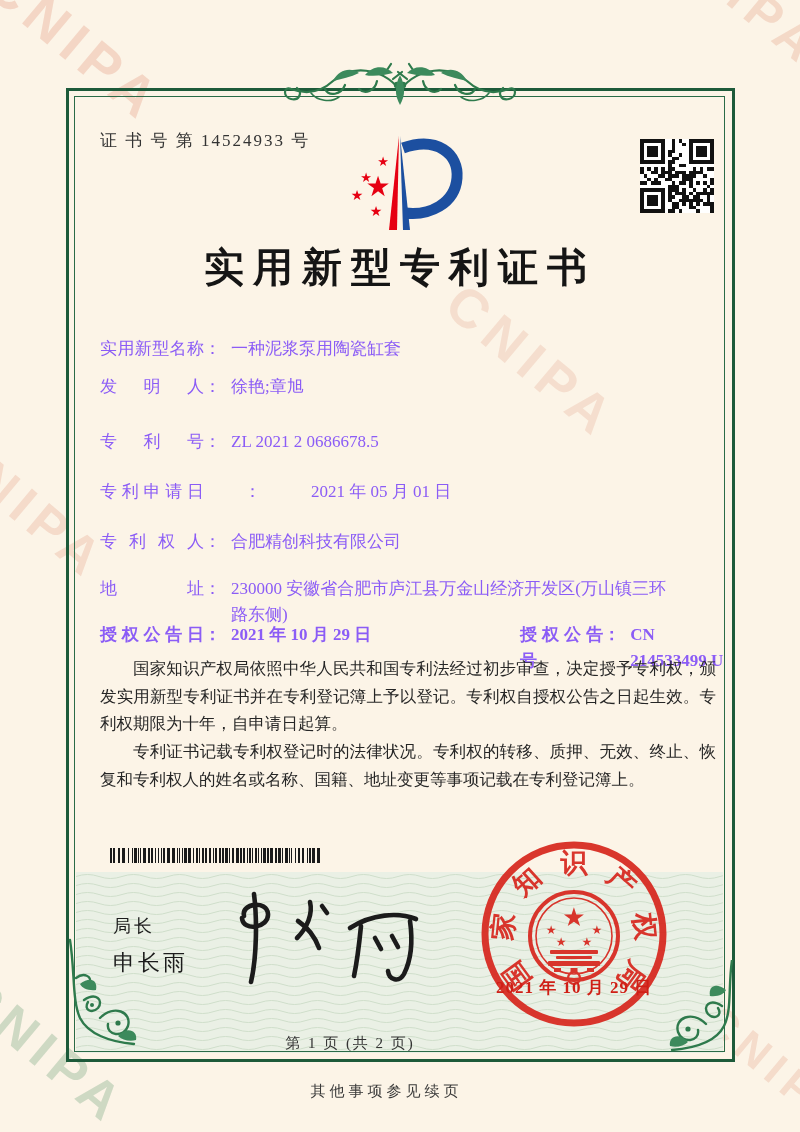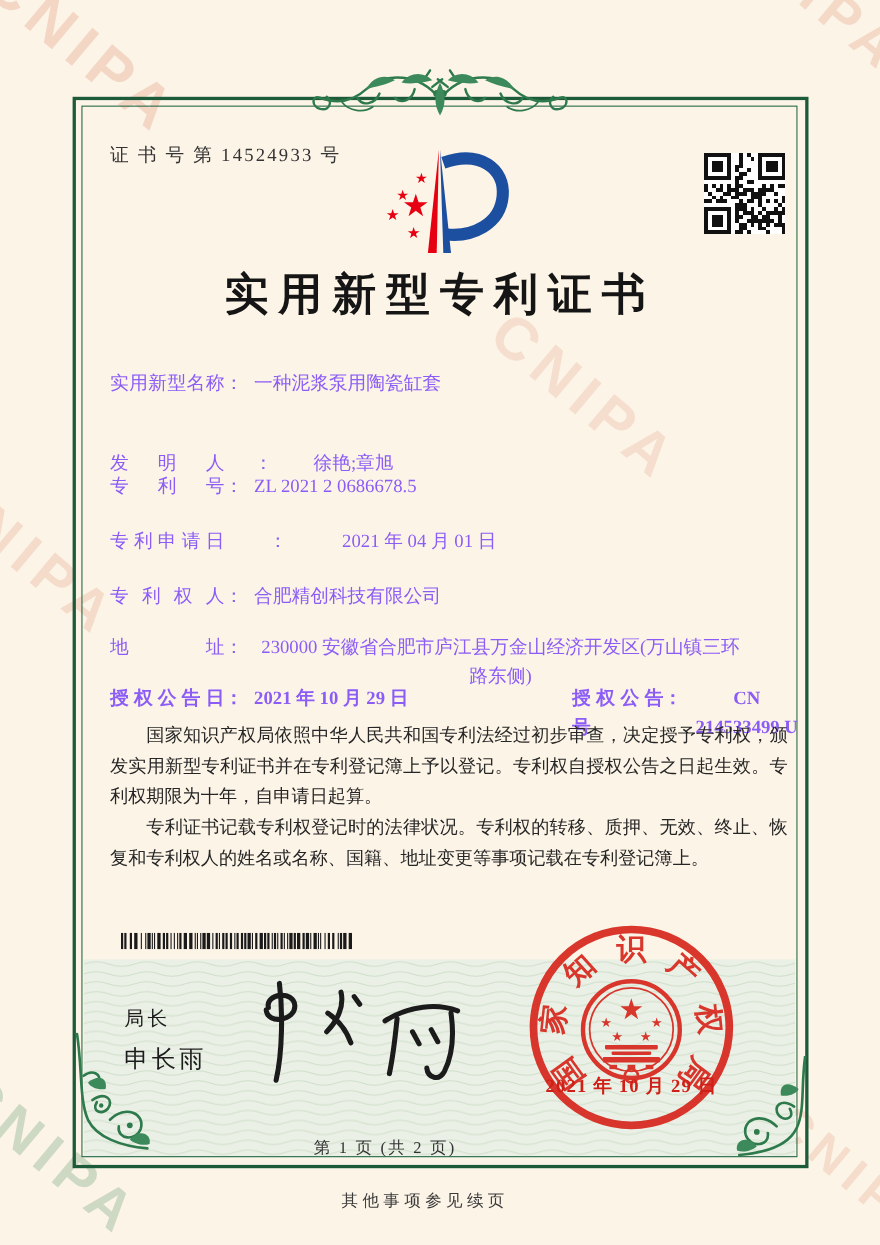--- a/index.html
+++ b/index.html
@@ -12,21 +12,21 @@
   .band{position:absolute;left:76px;top:872px;width:647px;height:181px;z-index:2;}
   .content{position:absolute;left:0;top:0;width:800px;height:1132px;z-index:3;padding-left:41px;}
   .cert-no{position:absolute;left:100px;top:129px;font-size:17px;letter-spacing:2px;color:#333;}
   .logo{position:absolute;left:333px;top:128px;width:140px;height:108px;}
   .qr{position:absolute;left:640px;top:139px;width:74px;height:74px;}
   .title{position:absolute;left:0;top:240px;width:800px;text-align:center;
          font-size:40px;font-weight:bold;letter-spacing:9px;color:#151515;}
   .frow{position:absolute;left:100px;font-size:17px;line-height:26px;color:#8b5cf6;display:flex;}
   .flabel{display:inline-block;width:104px;text-align-last:justify;text-align:justify;}
   .fcolon{display:inline-block;margin-right:10px;}
-  .fvalue{display:inline-block;text-align:center;}
+  .fvalue{display:inline-block;}
   .addr-value{width:448px;}
   .grant2{position:absolute;left:420px;top:0;display:flex;}
   .paras{position:absolute;left:100px;top:656px;width:616px;font-size:16.5px;line-height:1.68;
          text-align:justify;color:#262626;}
   .paras p{margin:0;text-indent:2em;font-family:Liberation Mono, monospace;}
   .barcode{position:absolute;left:110px;top:848px;width:213px;height:15px;}
   .sig-title{position:absolute;left:113px;top:914px;font-family:"Liberation Sans","DejaVu Sans",sans-serif;
              font-size:18px;letter-spacing:3px;color:#1c1c1c;}
   .sig-name{position:absolute;left:113px;top:948px;font-family:"Liberation Sans","DejaVu Sans",sans-serif;
             font-size:22px;letter-spacing:3px;color:#1c1c1c;}
@@ -351,34 +351,34 @@
           <rect x="20" y="20" width="1" height="1" fill="#111"></rect>
         </svg></div>
 
     <div class="title">实用新型专利证书</div>
 
     <div class="frow" style="top:336px;">
       <span class="flabel">实用新型名称</span>
         <span class="fcolon">：</span>
       <span class="fvalue">一种泥浆泵用陶瓷缸套</span>
     </div>
-    <div class="frow" style="top:408px;gap:27px;">
+    <div class="frow" style="top:374px;">
       <span class="flabel">发明人</span>
         <span class="fcolon">：</span>
       <span class="fvalue">徐艳;章旭</span>
     </div>
     <div class="frow" style="top:429px;">
       <span class="flabel">专利号</span>
         <span class="fcolon">：</span>
       <span class="fvalue">ZL 2021 2 0686678.5</span>
     </div>
     <div class="frow" style="top:479px;gap:40px;">
       <span class="flabel">专利申请日</span>
         <span class="fcolon">：</span>
-      <span class="fvalue">2021 年 04 月 01 日</span>
+      <span class="fvalue">2021 年 05 月 01 日</span>
     </div>
     <div class="frow" style="top:529px;">
       <span class="flabel">专利权人</span>
         <span class="fcolon">：</span>
       <span class="fvalue">合肥精创科技有限公司</span>
     </div>
     <div class="frow" style="top:576px;">
       <span class="flabel">地址</span>
         <span class="fcolon">：</span>
       <span class="fvalue addr-value">230000 安徽省合肥市庐江县万金山经济开发区(万山镇三环路东侧)</span>

